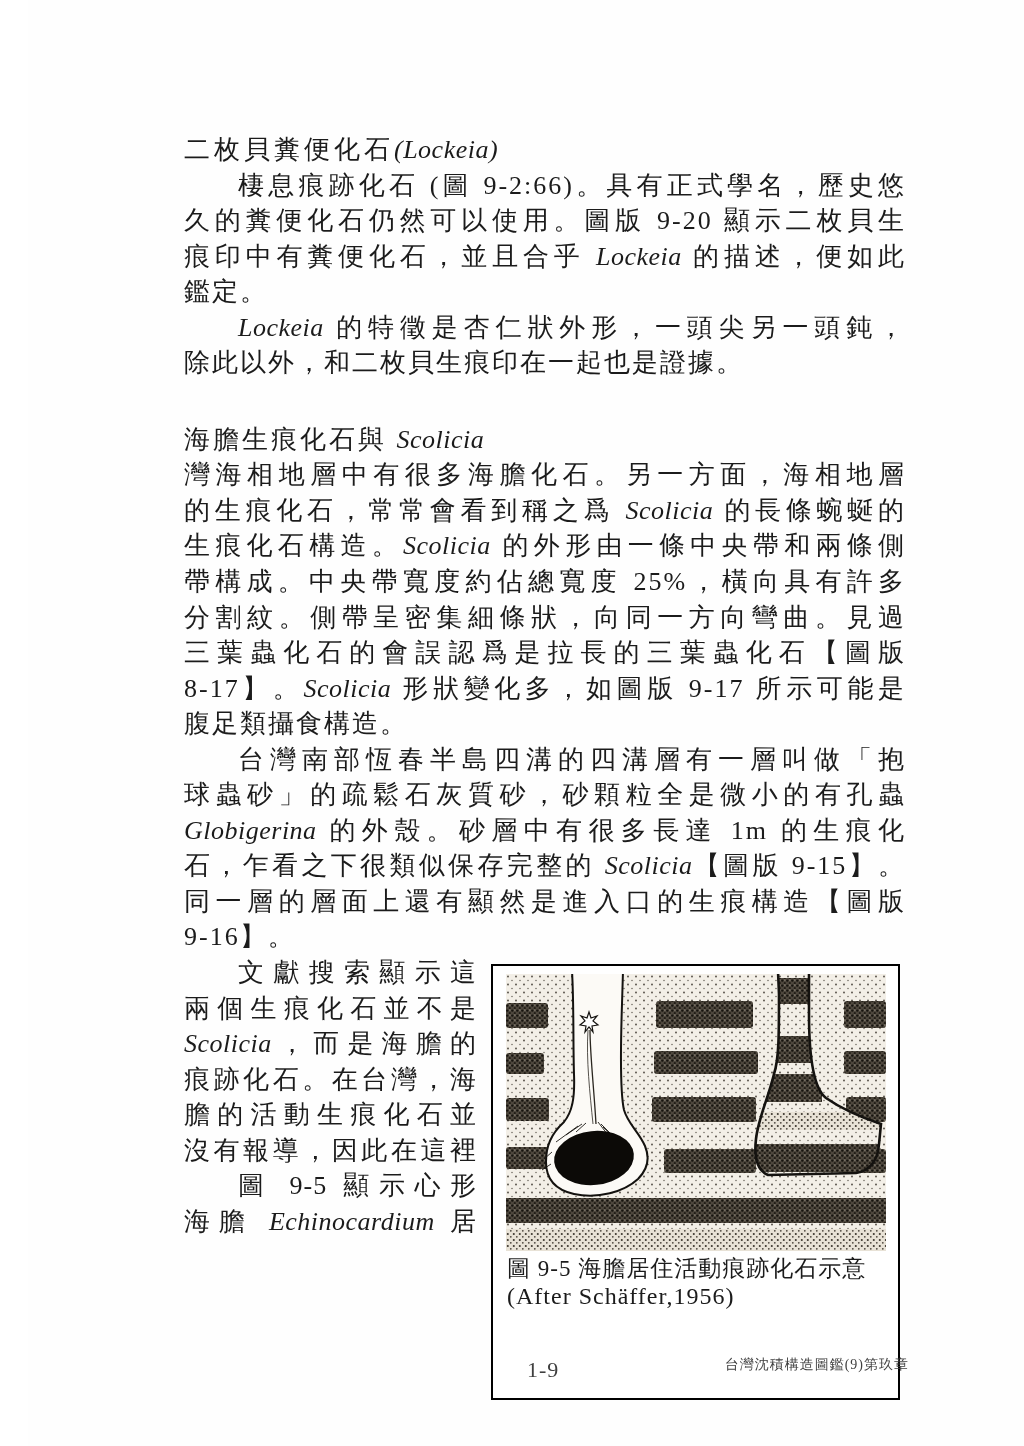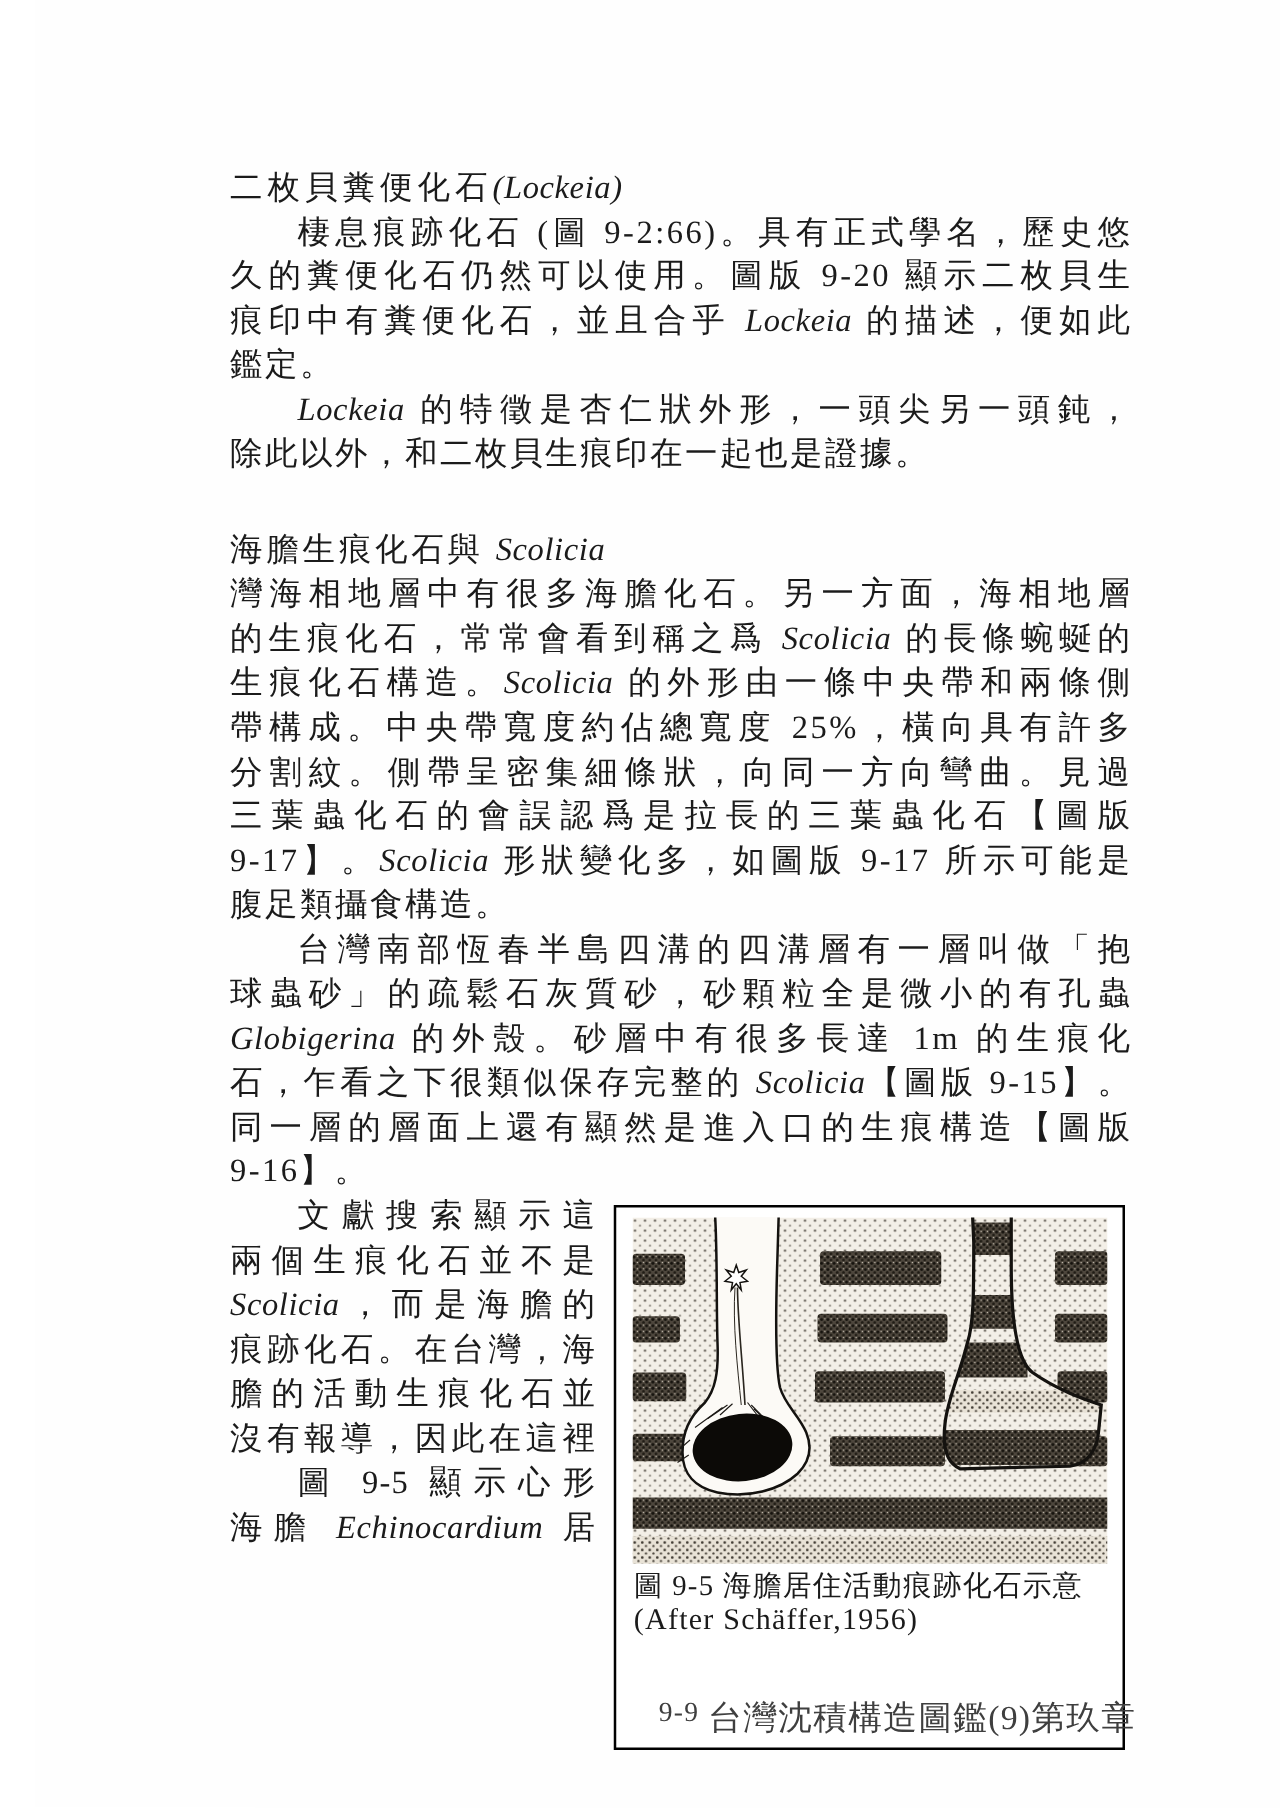--- a/index.html
+++ b/index.html
@@ -25,21 +25,21 @@
   
   .figbox{
     position:absolute;left:463px;top:964px;width:409px;height:436px;
     border:2px solid #000;background:#fff;box-sizing:border-box;
   }
   .figdraw{position:absolute;left:13px;top:8px;width:380px;height:277px;}
   .figcap1{position:absolute;left:14px;top:287px;font-size:23px;letter-spacing:1px;white-space:nowrap;}
   .figcap2{position:absolute;left:14px;top:317px;font-size:24px;letter-spacing:1px;white-space:nowrap;}
   
   .pagenum{position:absolute;left:499px;top:1357px;font-size:22px;color:#3f3f3f;letter-spacing:1px;}
-  .booktitle{position:absolute;right:143px;top:1356px;font-size:27px;color:#3f3f3f;letter-spacing:1px;white-space:nowrap;}
+  .booktitle{position:absolute;right:143px;top:1356px;font-size:14px;color:#3f3f3f;letter-spacing:1px;white-space:nowrap;}
 </style>
 </head>
 <body>
 
 <div class="page">
 
   <div class="content">
 
     <div class="line title"><span>二枚貝糞便化石</span><span class="it">(Lockeia)</span></div>
 
@@ -57,21 +57,21 @@
 
     <div class="line h2"><span>海膽生痕化石與 </span><span class="it">Scolicia</span></div>
 
     <div>
       <div class="line">灣海相地層中有很多海膽化石。另一方面，海相地層</div>
       <div class="line"><span>的生痕化石，常常會看到稱之爲 </span><span class="it">Scolicia</span><span> 的長條蜿蜒的</span></div>
       <div class="line"><span>生痕化石構造。</span><span class="it">Scolicia</span><span> 的外形由一條中央帶和兩條側</span></div>
       <div class="line">帶構成。中央帶寬度約佔總寬度 25%，橫向具有許多</div>
       <div class="line">分割紋。側帶呈密集細條狀，向同一方向彎曲。見過</div>
       <div class="line">三葉蟲化石的會誤認爲是拉長的三葉蟲化石【圖版</div>
-      <div class="line"><span>9-17】。</span><span class="it">Scolicia</span><span> 形狀變化多，如圖版 9-17 所示可能是</span></div>
+      <div class="line"><span>8-17】。</span><span class="it">Scolicia</span><span> 形狀變化多，如圖版 9-17 所示可能是</span></div>
       <div class="line last">腹足類攝食構造。</div>
     </div>
 
     <div>
       <div class="line indent">台灣南部恆春半島四溝的四溝層有一層叫做「抱</div>
       <div class="line">球蟲砂」的疏鬆石灰質砂，砂顆粒全是微小的有孔蟲</div>
       <div class="line"><span class="it">Globigerina</span><span> 的外殼。砂層中有很多長達 1m 的生痕化</span></div>
       <div class="line"><span>石，乍看之下很類似保存完整的 </span><span class="it">Scolicia</span><span>【圖版 9-15】。</span></div>
       <div class="line">同一層的層面上還有顯然是進入口的生痕構造【圖版</div>
       <div class="line last">9-16】。</div>
@@ -167,16 +167,16 @@
             <rect x="244" y="170" width="140" height="28" fill="url(#pdk)"></rect>
           </g>
           <use href="#fpath" fill="none" stroke="#14120f" stroke-width="2.6"></use>
         </g>
       </svg>
     </div>
     <div class="figcap1">圖 9-5 海膽居住活動痕跡化石示意</div>
     <div class="figcap2">(After Schäffer,1956)</div>
   </div>
 
-  <div class="pagenum">9-9</div>
+  <div class="pagenum">1-9</div>
   <div class="booktitle">台灣沈積構造圖鑑(9)第玖章</div>
 
 </div>
 
 </body></html>

